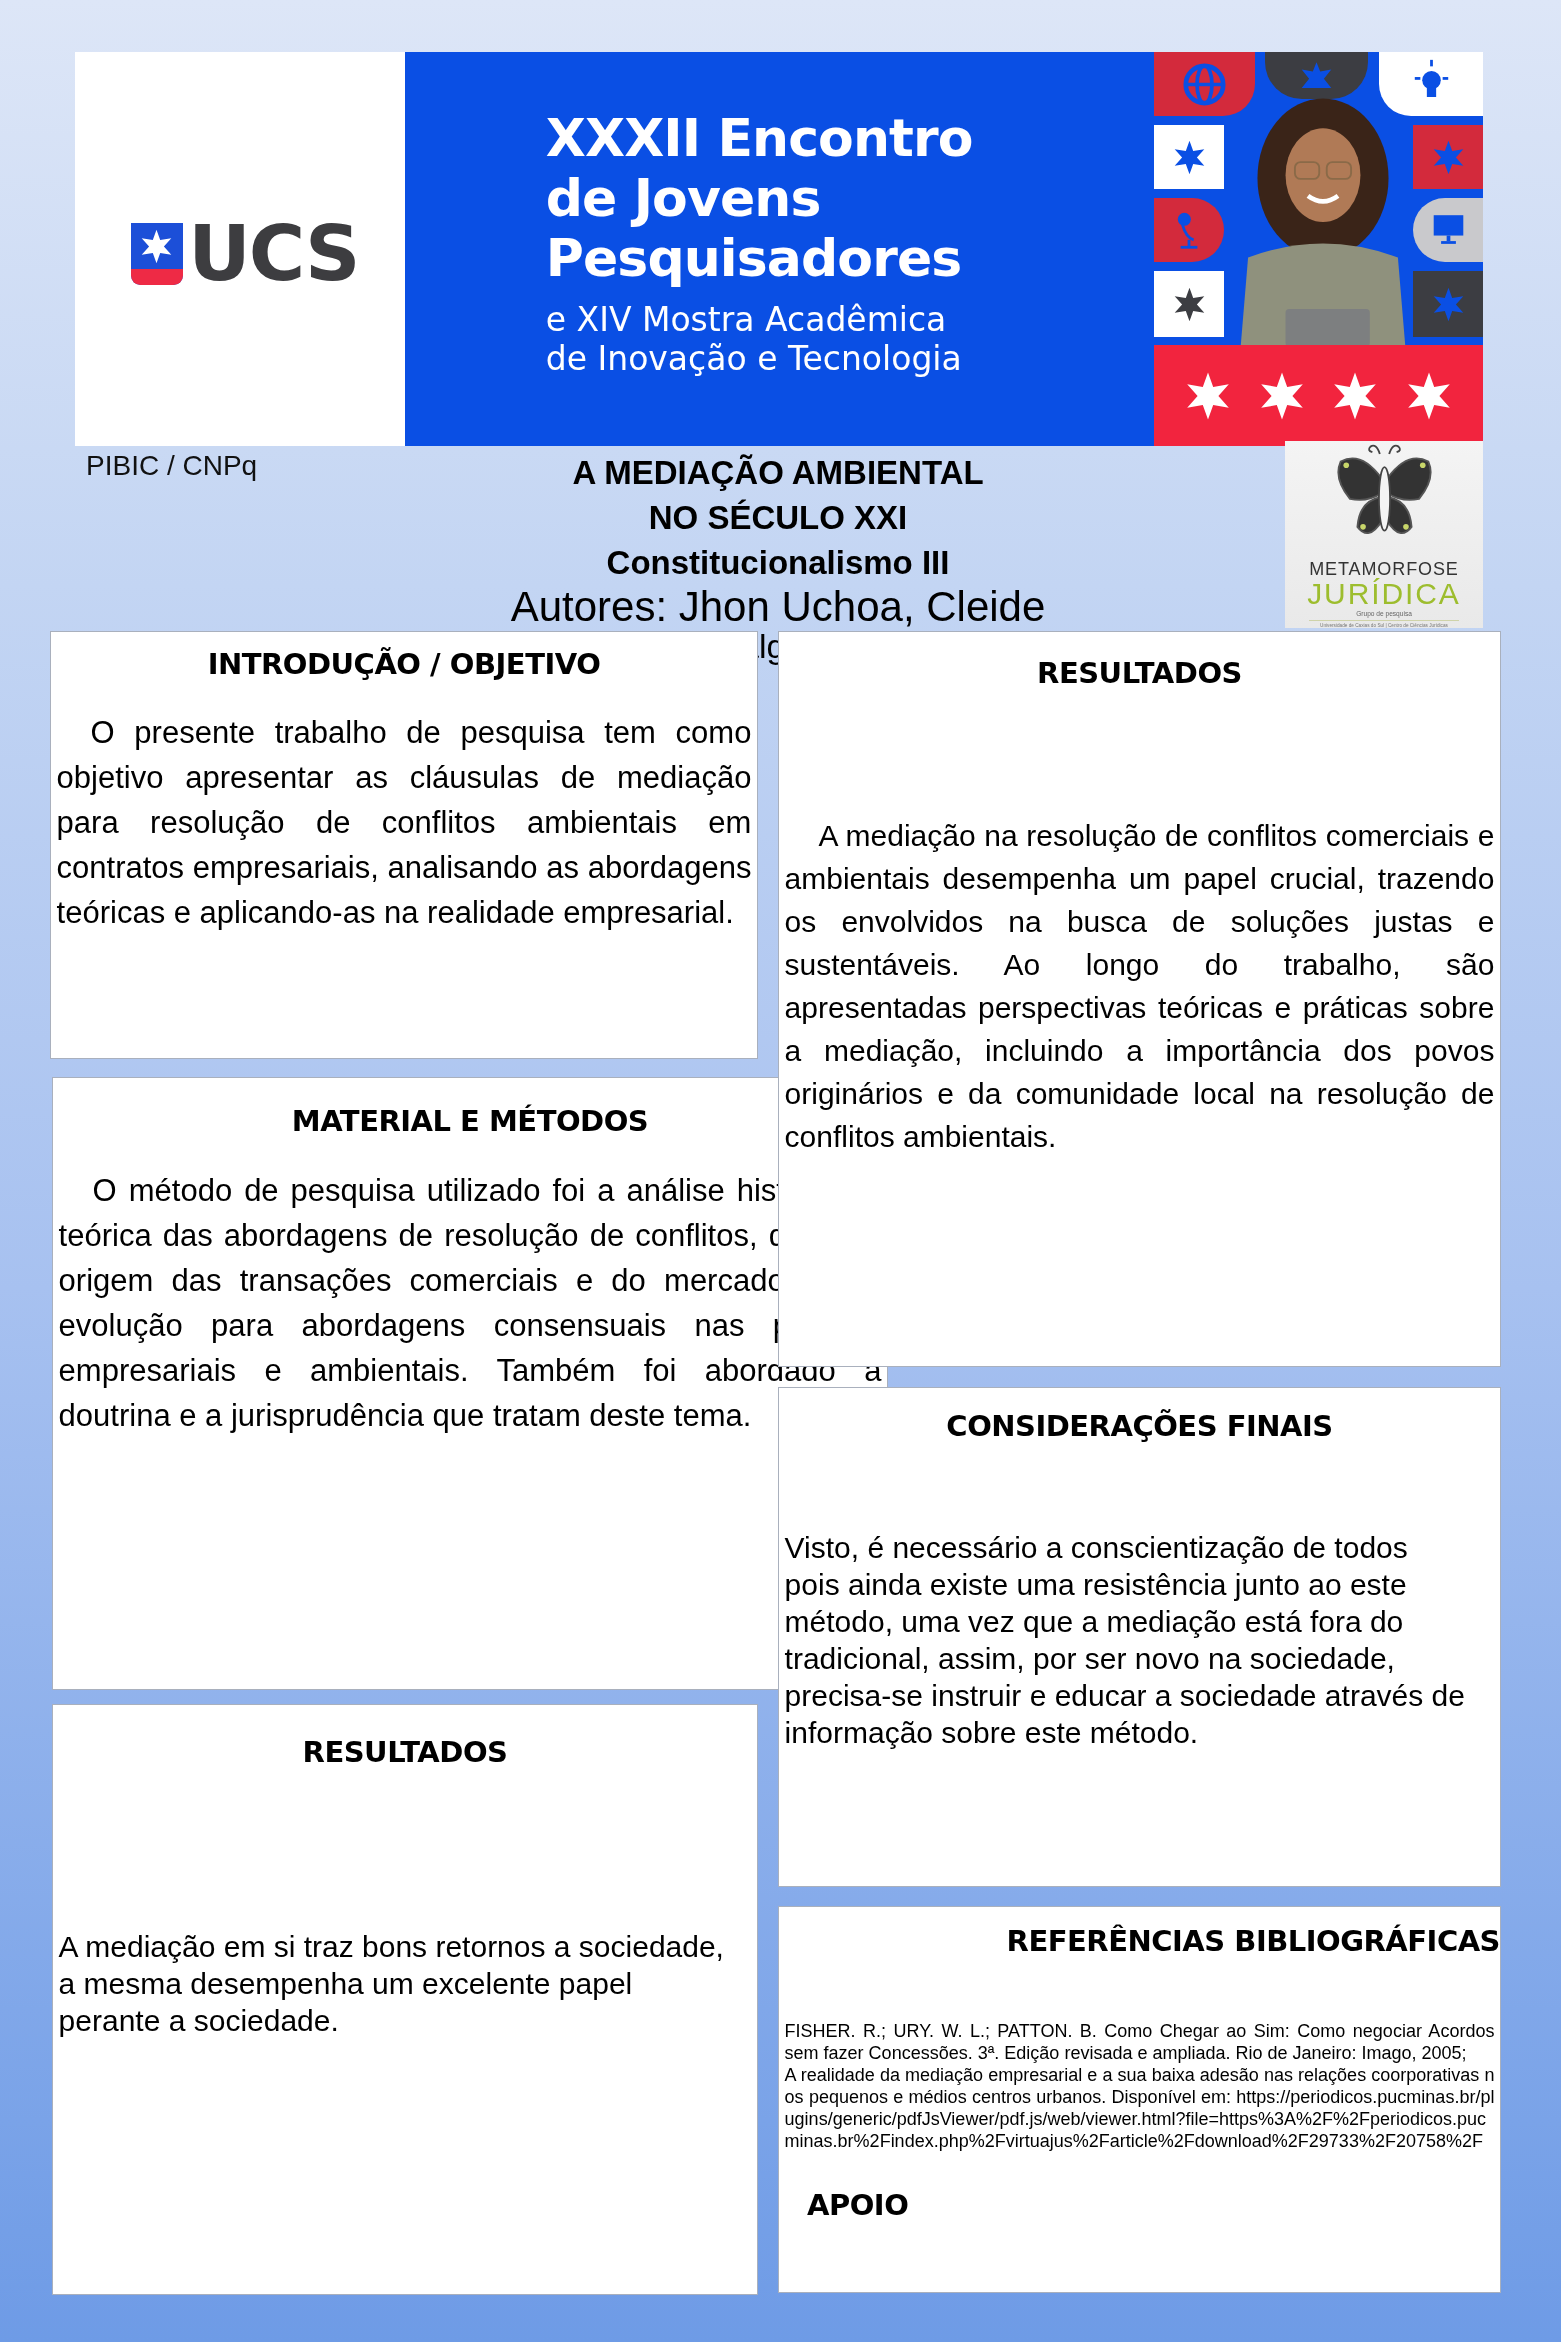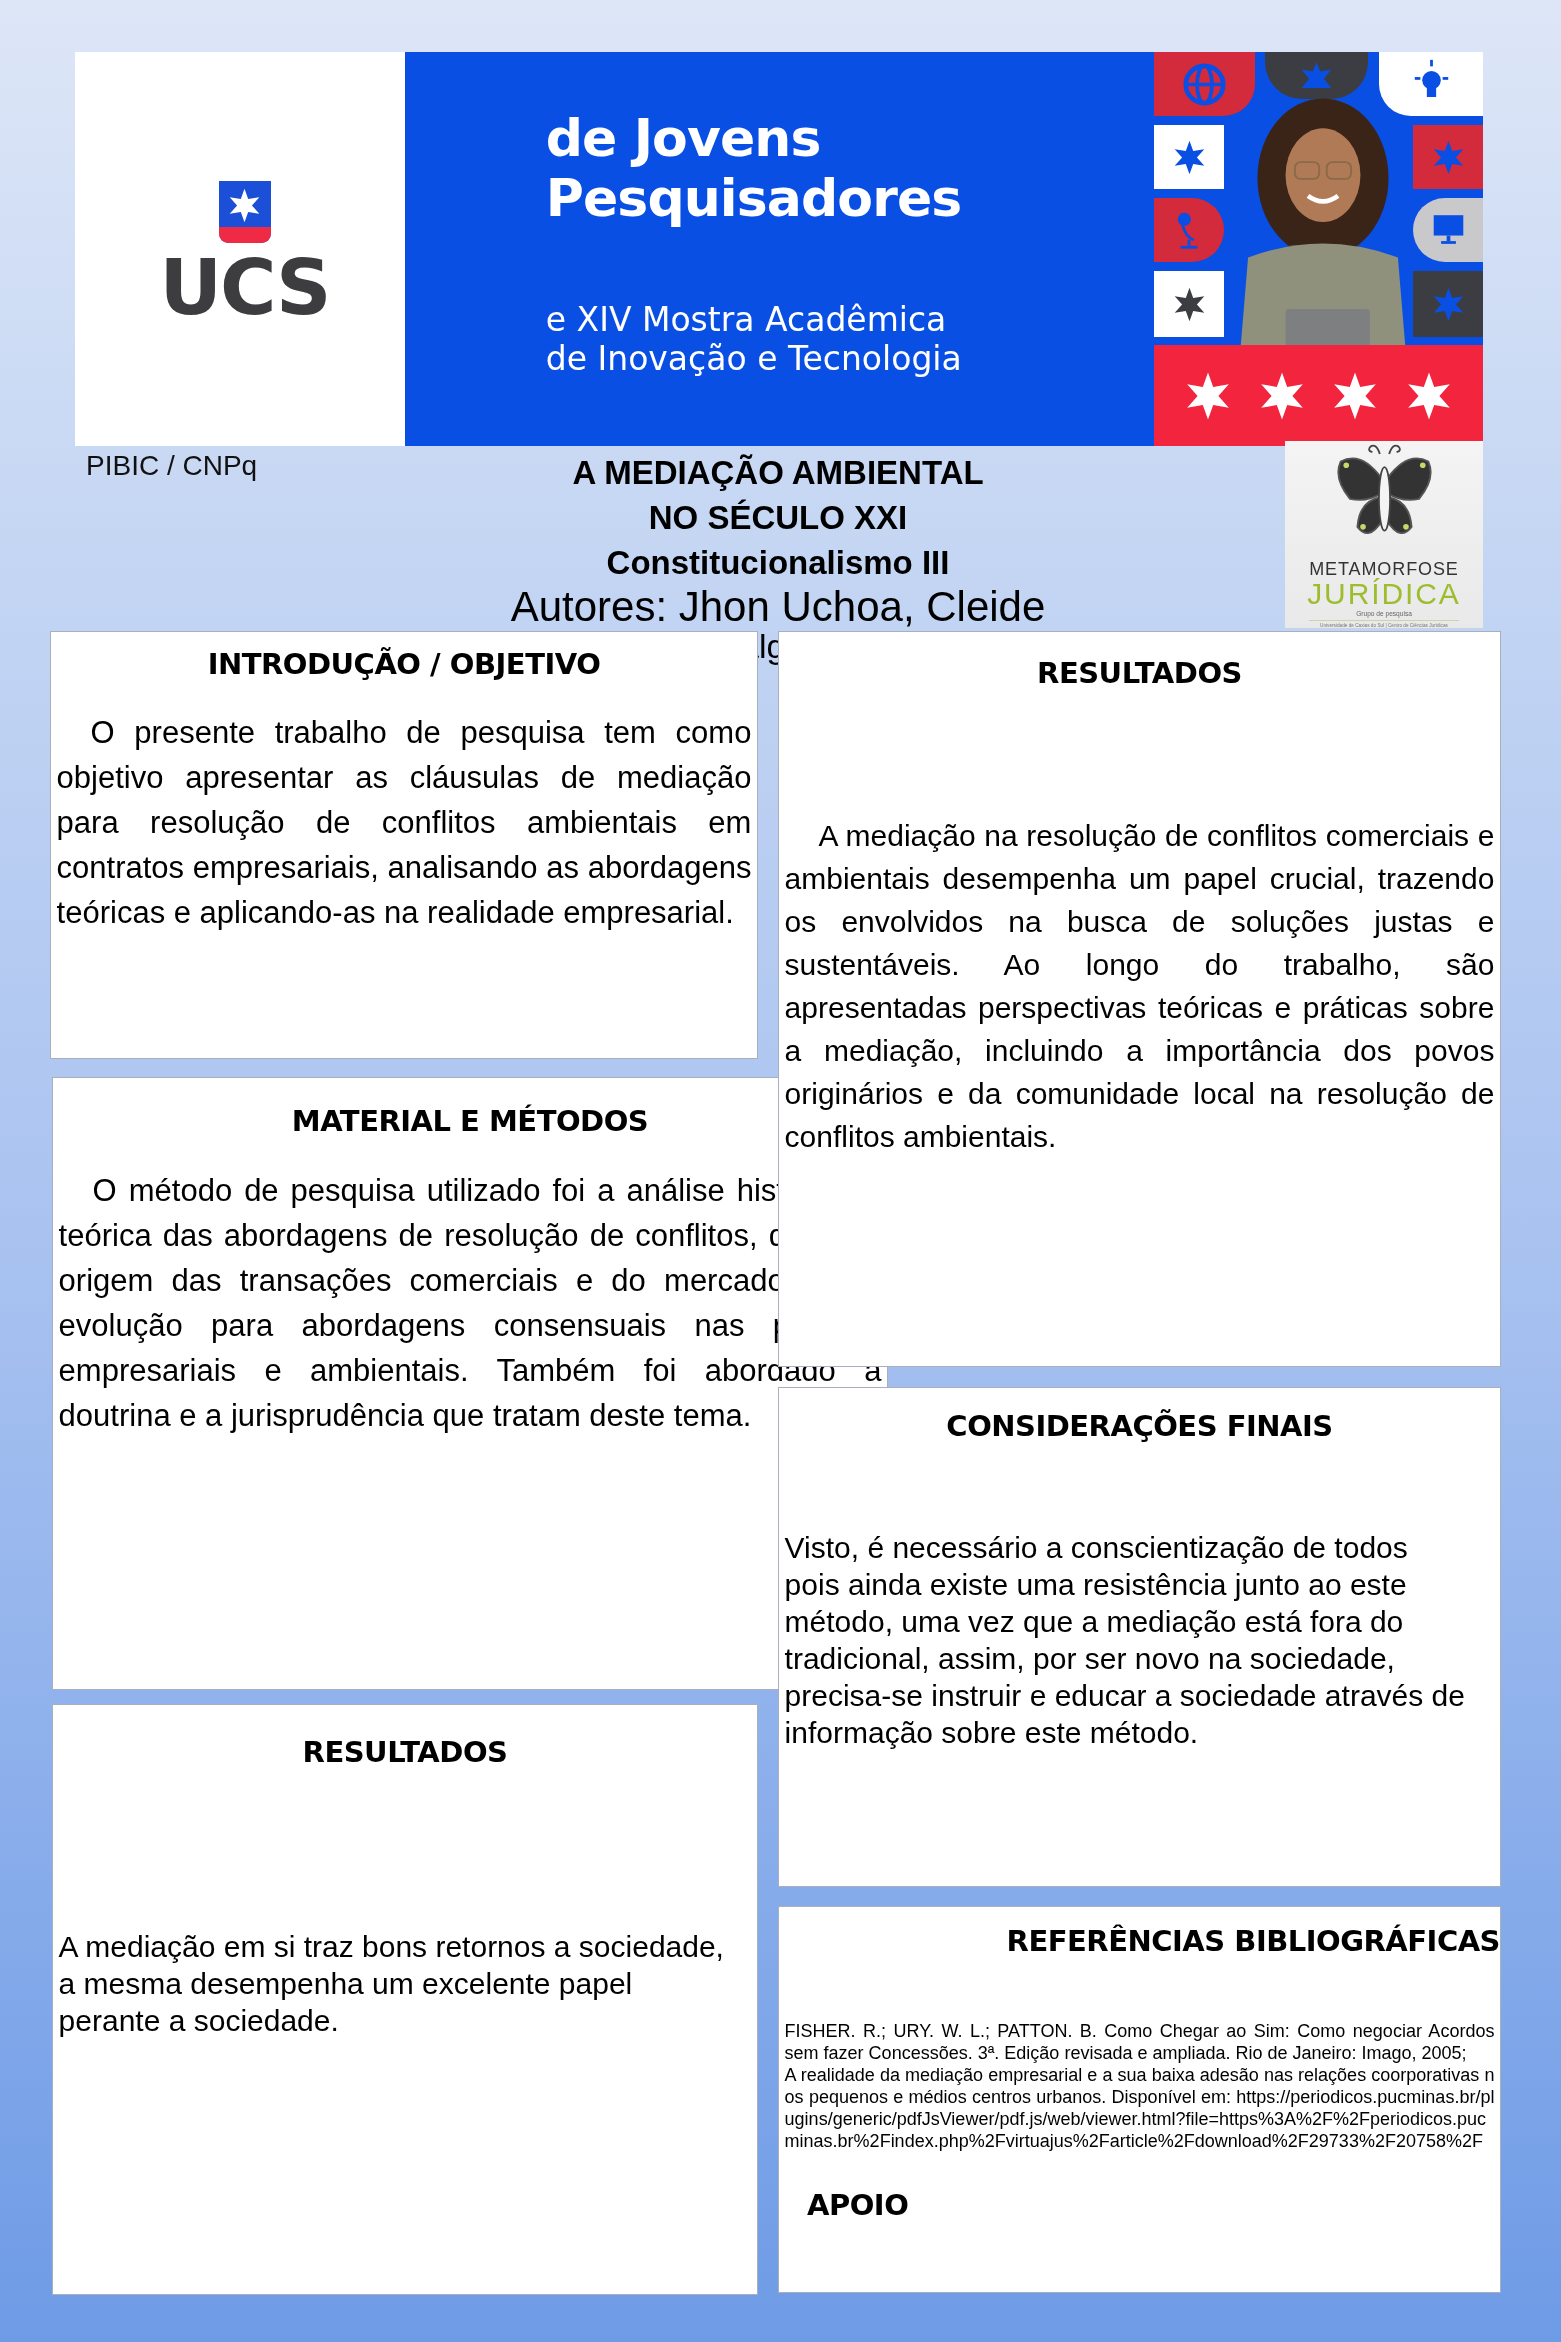--- a/index.html
+++ b/index.html
@@ -8,21 +8,21 @@
       position: relative;
       font-family: "Liberation Sans", sans-serif;
       color: #000;
       background: linear-gradient(180deg, #dde6f7 0%, #c3d5f3 25%, #a7c1f0 55%, #6e9be6 100%);
     }
     .abs { position: absolute; }
 
     
     #banner { left: 75px; top: 52px; width: 1408px; height: 394px; display: flex; }
     #banner-logo-panel { width: 330px; height: 100%; background: #fff; display: flex; align-items: center; justify-content: center; }
-    .ucs-logo { display: flex; align-items: center; gap: 5.6px; margin-left: 9.4px; margin-top: 9.4px; flex-direction: column; }
+    .ucs-logo { display: flex; align-items: center; gap: 5.6px; margin-left: 9.4px; margin-top: 9.4px; }
     .ucs-shield { width: 52px; height: 62px; position: relative; border-radius: 0 0 9.4px 9.4px; overflow: hidden; background: #1c4fd8; }
     .ucs-shield::after { content: ""; position: absolute; left: 0; right: 0; bottom: 0; height: 16px; background: #ee2a45; }
     .ucs-shield svg { position: absolute; left: 7.5px; top: 5.6px; }
     .ucs-text { font-family: "DejaVu Sans", sans-serif; font-weight: bold; font-size: 77px; color: #3d3d40; letter-spacing: -1.9px; line-height: 1; }
 
     #banner-blue { width: 750px; height: 100%; background: #0a4fe4; position: relative; }
     .ev-title { position: absolute; left: 141px; top: 56px; color: #fff; font-family: "DejaVu Sans", sans-serif; font-weight: bold; font-size: 52px; line-height: 60px; letter-spacing: -0.9px; }
     .ev-sub { position: absolute; left: 141px; top: 248px; color: #fff; font-family: "DejaVu Sans", sans-serif; font-size: 33px; line-height: 39px; }
 
     #banner-art { width: 329px; height: 100%; position: relative; overflow: hidden; background: #0a4fe4; }
@@ -72,20 +72,21 @@
         <svg width="37" height="37" viewBox="0 0 40 40">
             <polygon fill="#fff" points="20,2 24,13 36,11 28,20 36,29 24,27 20,38 16,27 4,29 12,20 4,11 16,13"></polygon>
           </svg>
       </div>
       <span class="ucs-text">UCS</span>
     </div>
   </div>
 
   <div id="banner-blue">
     <div class="ev-title">
+      <div>XXXII Encontro</div>
       <div>de Jovens</div>
       <div>Pesquisadores</div>
     </div>
     <div class="ev-sub">
       <div>e XIV Mostra Acadêmica</div>
       <div>de Inovação e Tecnologia</div>
     </div>
   </div>
 
   <div id="banner-art">

